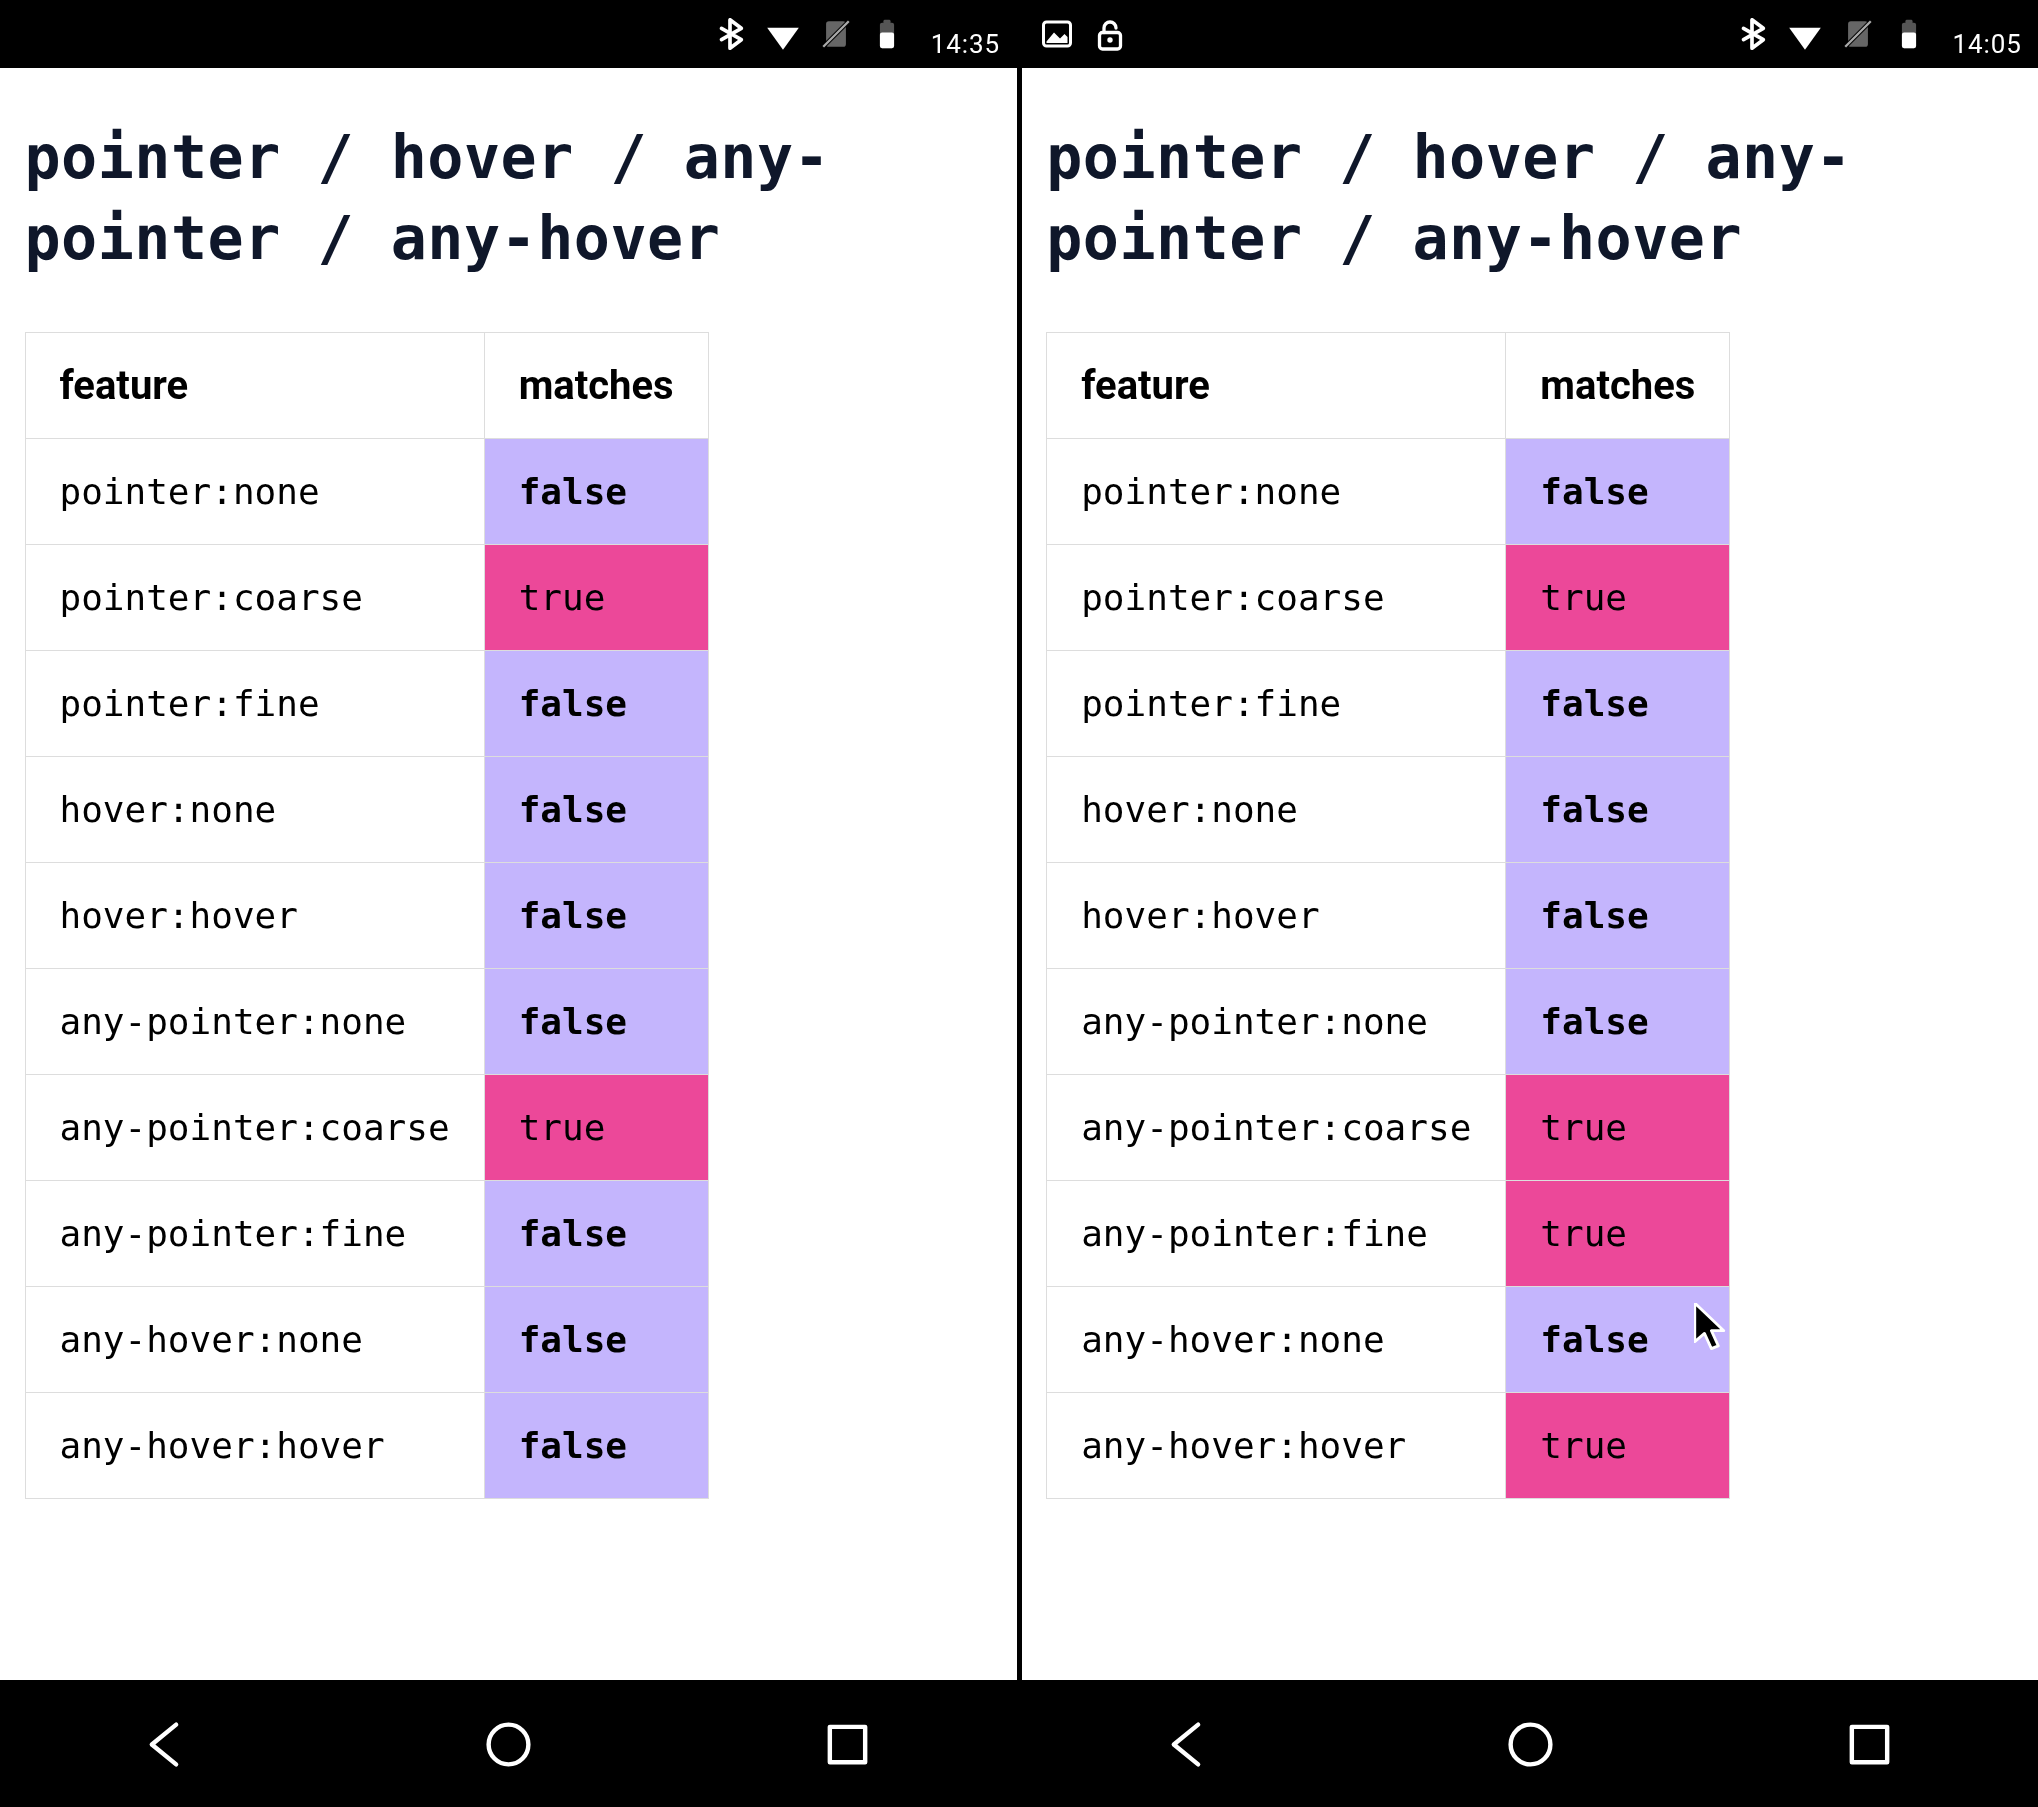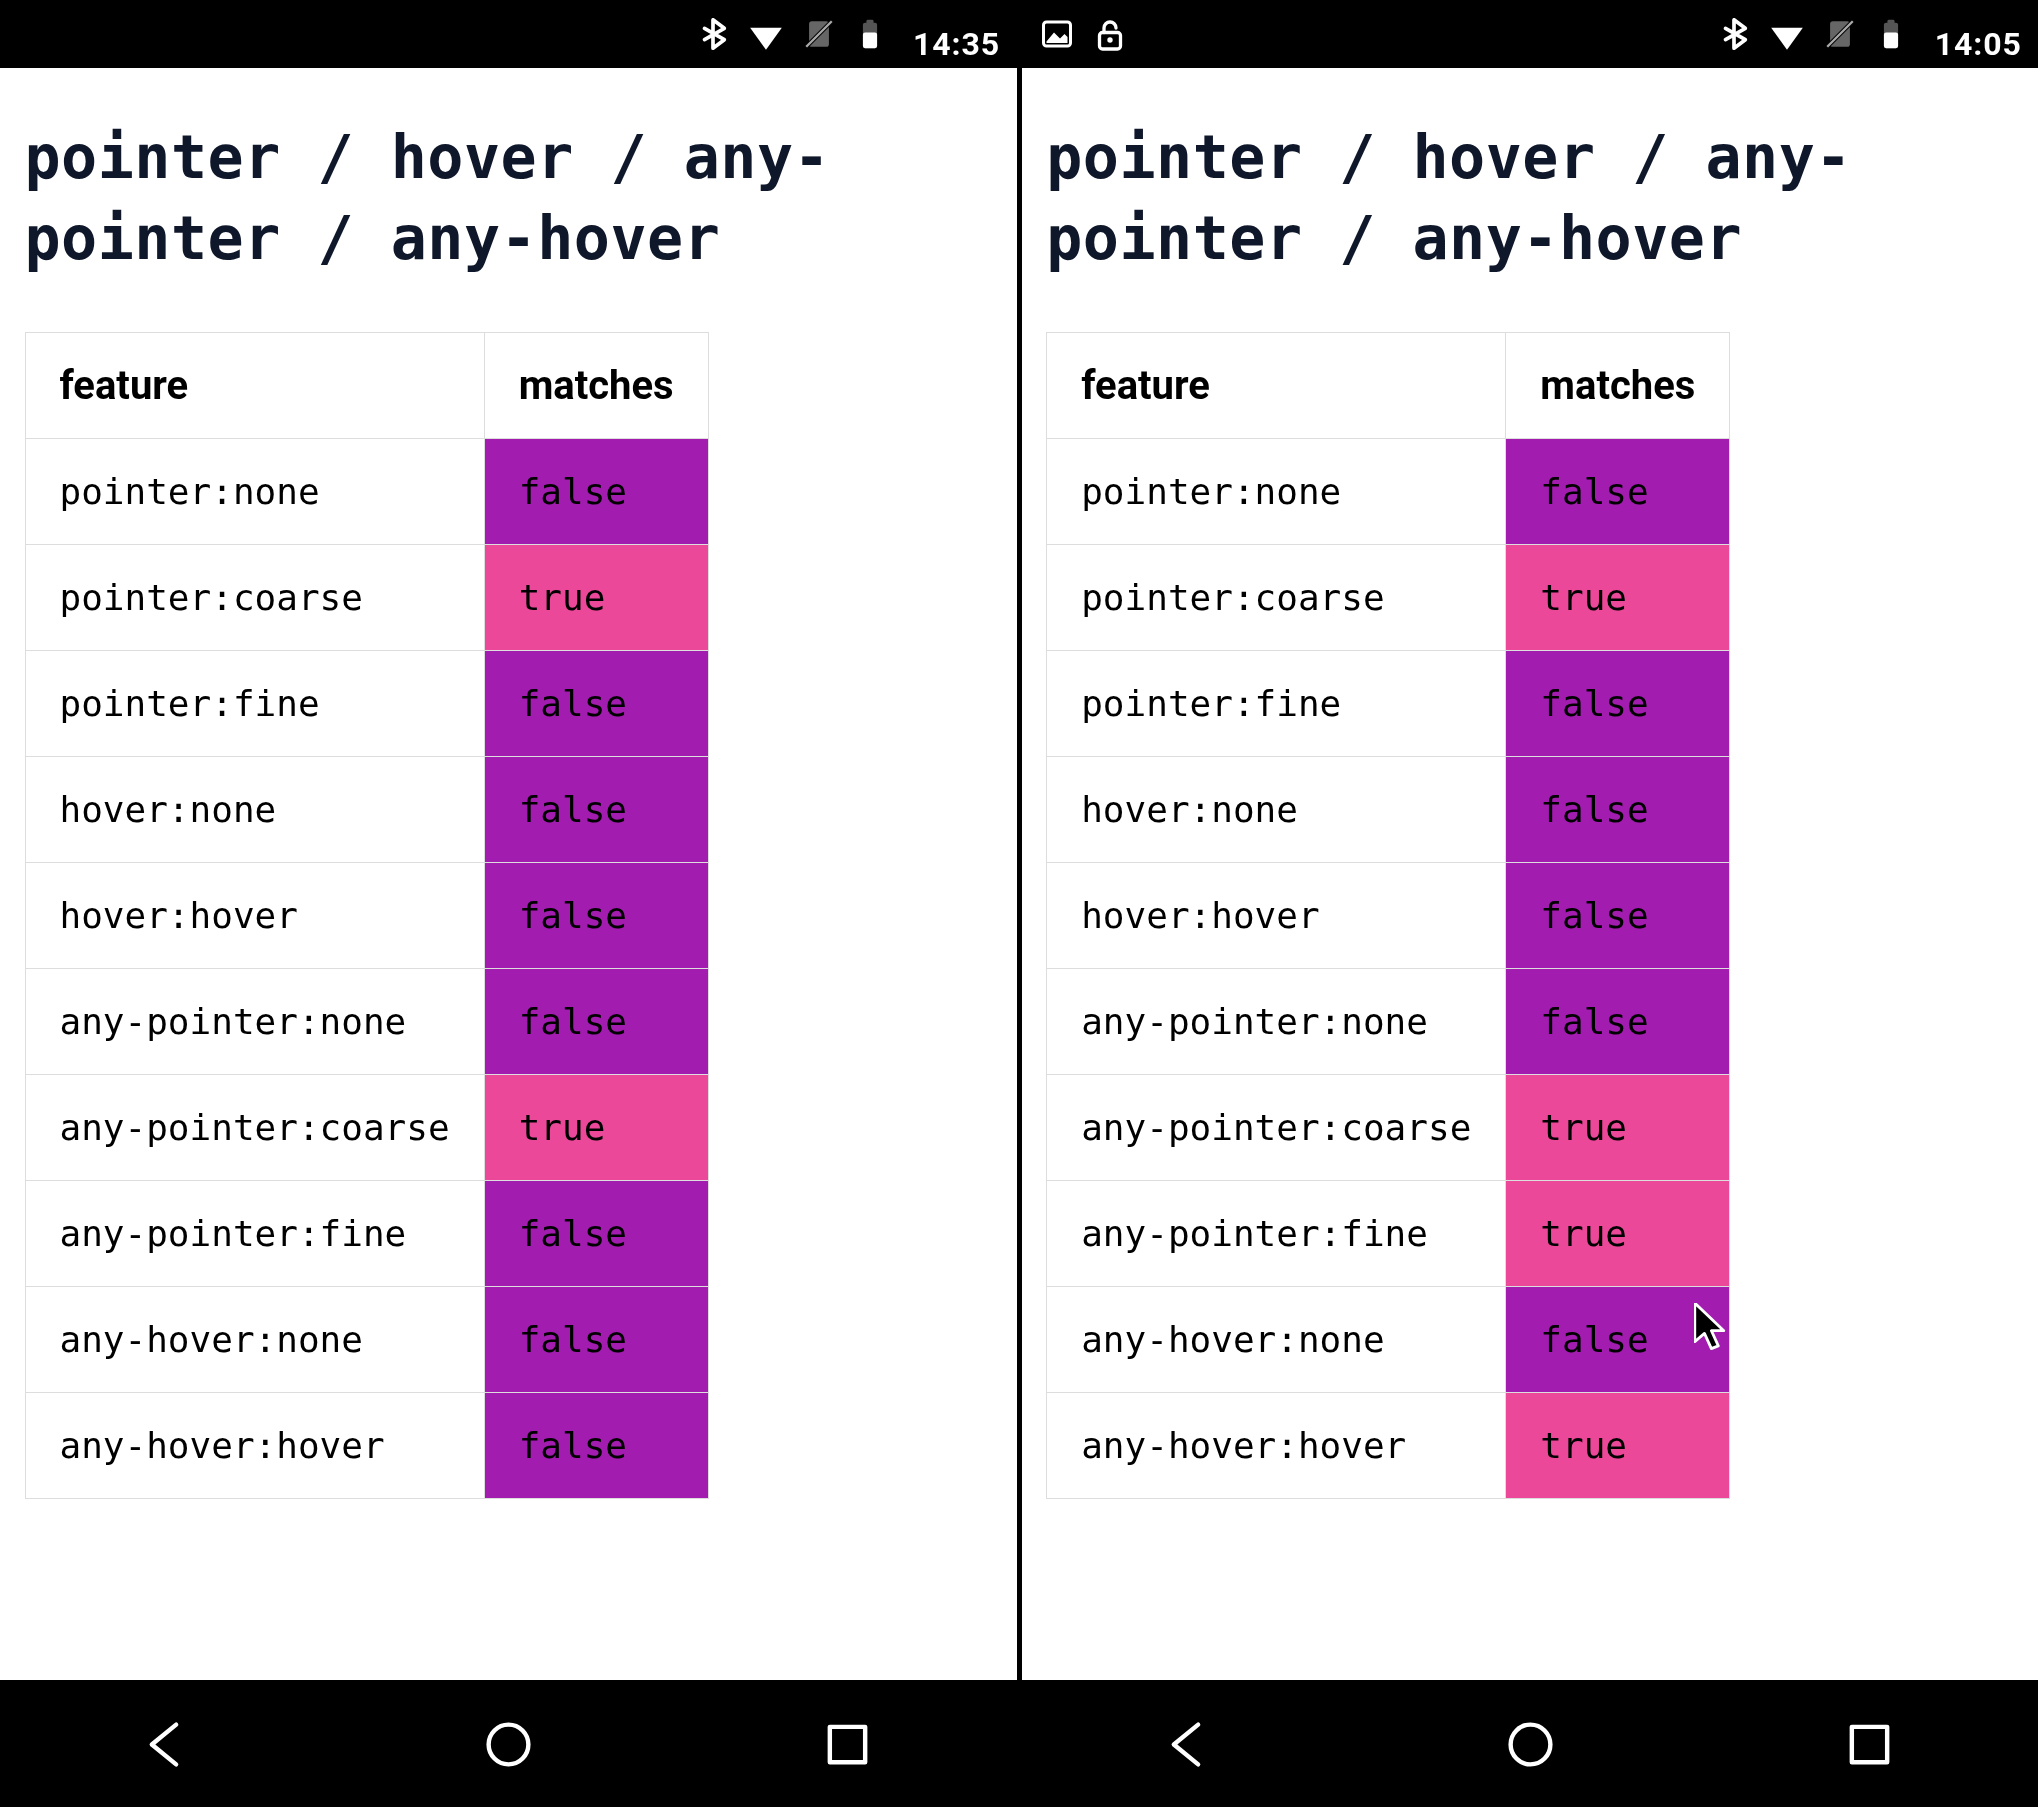--- a/index.html
+++ b/index.html
@@ -47,23 +47,23 @@
     align-items: center;
     gap: 17px;
     margin-right: auto;
   }
   .statusbar .right {
     display: flex;
     align-items: center;
     gap: 17px;
   }
   .status-clock {
-    font-size: 32px;
+    font-size: 26px;
     margin-left: 9.4px;
-    font-weight: 700;
+    font-weight: 400;
     letter-spacing: 0.9px;
     margin-top: 20px;
   }
   .ico {
     display: inline-flex;
     align-items: center;
     justify-content: center;
   }
   
   .content {
@@ -94,21 +94,21 @@
     vertical-align: middle;
     white-space: nowrap;
   }
   table.feat th {
     font-family: "Segoe UI", Roboto, Arial, sans-serif;
     font-weight: 700;
     font-size: 40px;
     background: #fff;
   }
   .match-true  { background: #ec4899; }
-  .match-false { background: #a21caf; }
+  .match-false { background: #c4b5fd; font-weight: bold; }
   
   .navbar {
     height: 128px;
     background: #000;
     display: flex;
     align-items: center;
     justify-content: space-around;
   }
   .navbtn {
     width: 188px;

